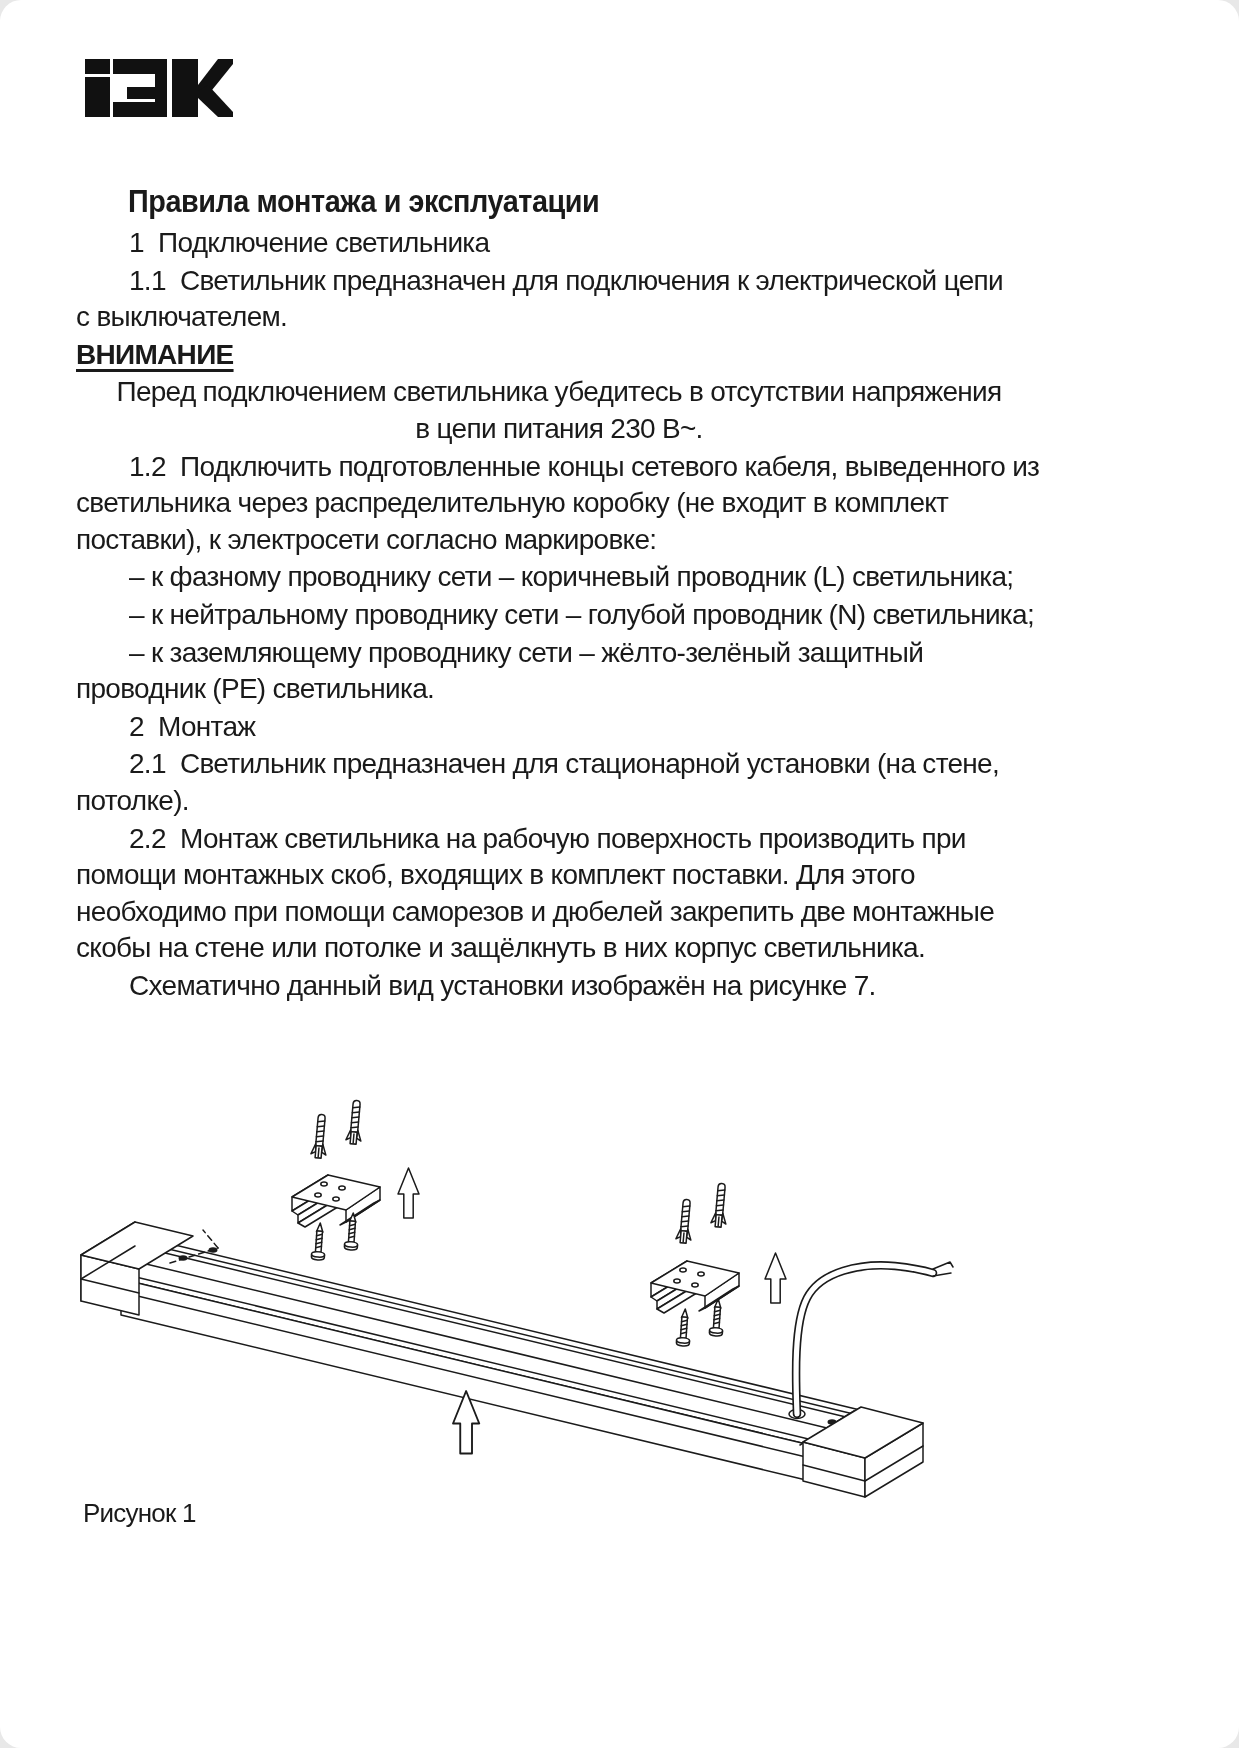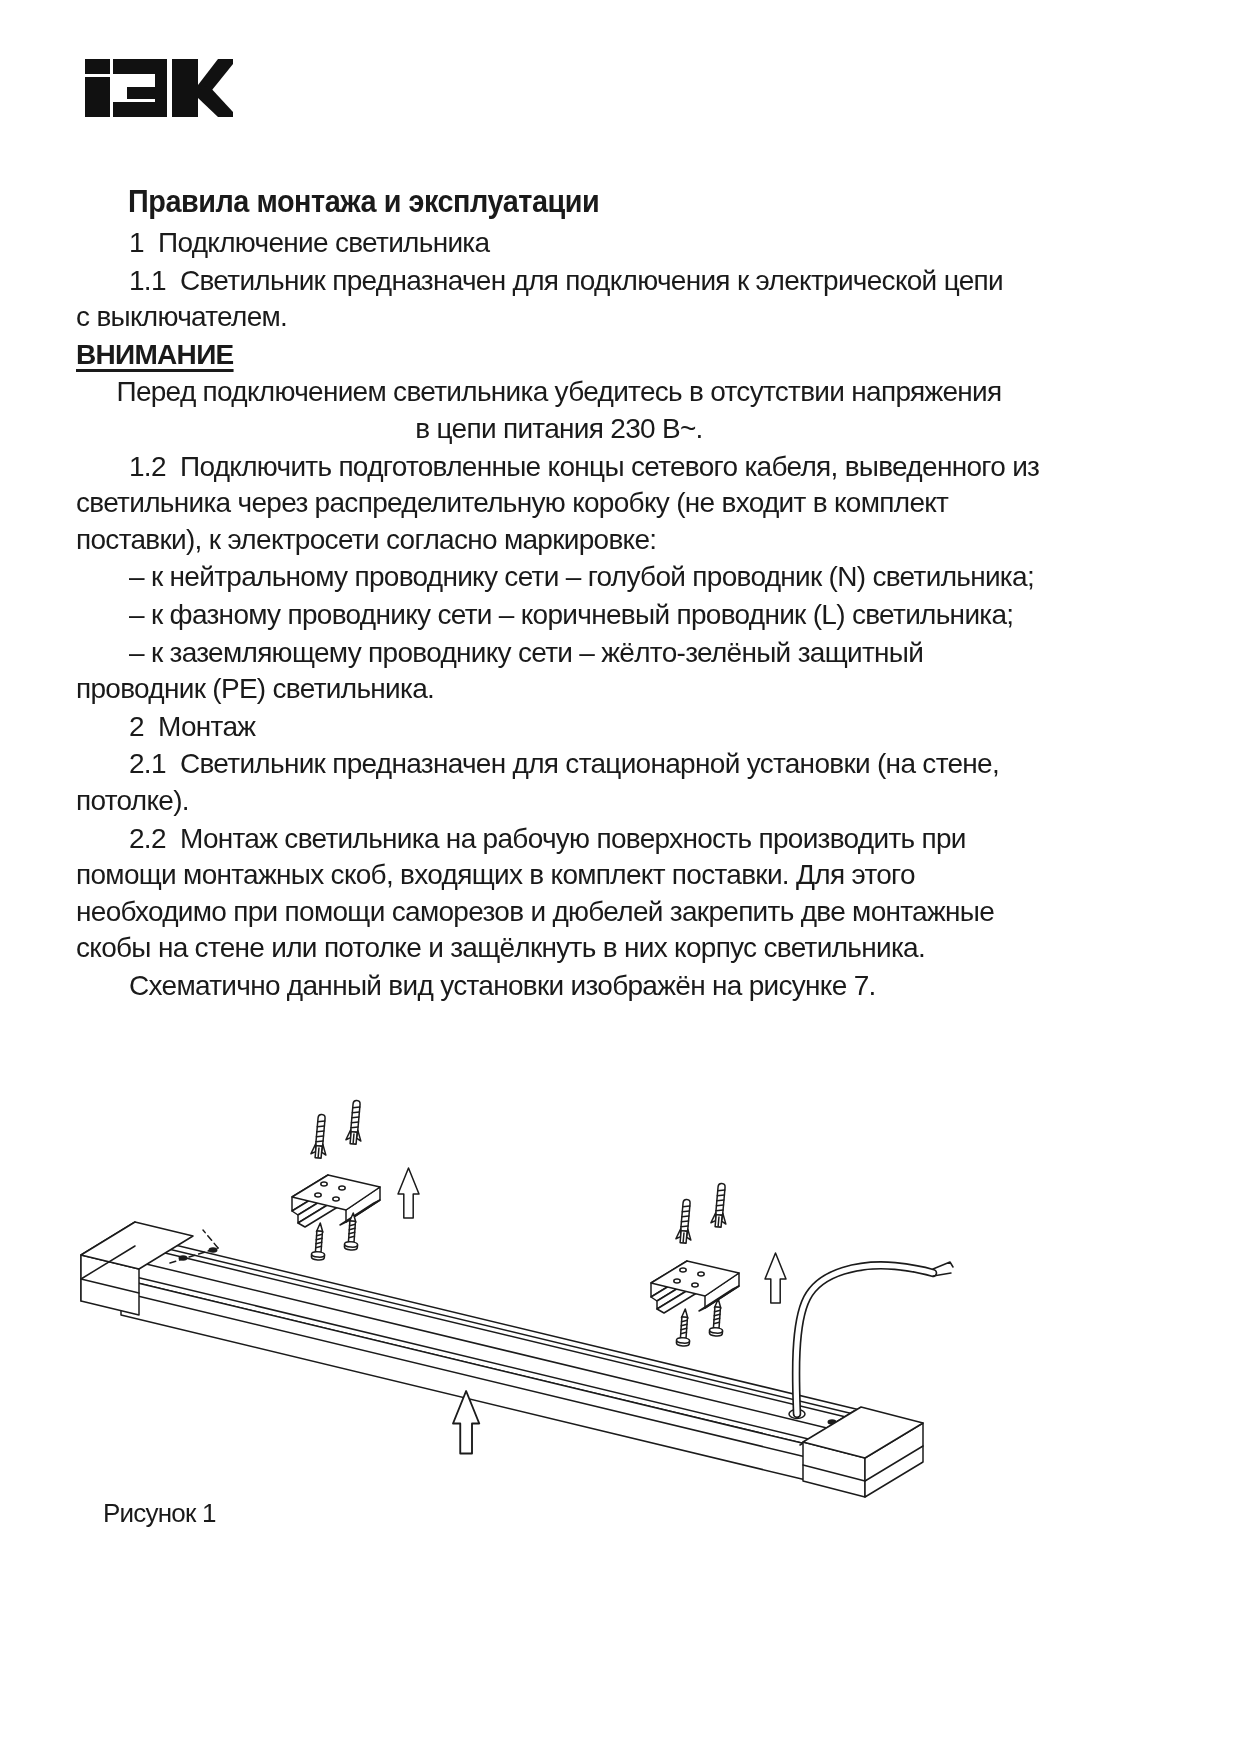--- a/index.html
+++ b/index.html
@@ -4,20 +4,21 @@
 <style>
   html,body{margin:0;padding:0;background:#e8e8e8;}
   .page{
     position:relative;
     width:1239px;height:1748px;
     background:#ffffff;
     margin:0 auto;
     overflow:hidden;
     font-family:"Liberation Sans","DejaVu Sans",sans-serif;
     color:#1a1a1a;
+    border-radius:21px;
   }
   .logo{position:absolute;left:75px;top:54px;}
   .doc{
     position:absolute;left:75px;top:183px;width:968px;
     font-size:28px;line-height:36.6px;letter-spacing:-0.7px;
   }
   .doc p{margin:1px;white-space:pre-wrap;}
   .title{
     font-size:32px;font-weight:bold;line-height:36px;
     margin:0 0 6px 53px;letter-spacing:-0.5px;
@@ -25,21 +26,21 @@
   }
   .indent{text-indent:53px;}
   .gap-top{margin-top:18px;}
   .warning-head{
     font-weight:bold;margin-top:18px;
     text-decoration:underline;text-decoration-thickness:2.5px;text-underline-offset:5px;
   }
   .warning-body{text-align:center;font-weight:normal;}
   .figure-caption{
     position:absolute;left:83px;top:1498px;
-    font-size:26px;letter-spacing:-0.8px;margin-left:20px;
+    font-size:26px;letter-spacing:-0.8px;
   }
   .fig{position:absolute;left:55px;top:1085px;}
   .fig path,.fig line,.fig rect,.fig ellipse{
     stroke:#1b1b1b;stroke-width:1.5;fill:none;
     stroke-linejoin:round;stroke-linecap:round;
   }
   .fig .face{fill:#ffffff;}
   .fig .dark{fill:#1b1b1b;stroke:none;}
   .fig .cable-outer{stroke-width:8.5;fill:none;}
   .fig .cable-inner{stroke:#ffffff;stroke-width:5.2;fill:none;}
@@ -71,22 +72,22 @@
     <h1 class="title">Правила монтажа и эксплуатации</h1>
     <p class="indent">1  Подключение светильника</p>
     <p class="indent">1.1  Светильник предназначен для подключения к электрической цепи
 с выключателем.</p>
     <p class="warning-head">ВНИМАНИЕ</p>
     <p class="warning-body">Перед подключением светильника убедитесь в отсутствии напряжения
 в цепи питания 230 В~.</p>
     <p class="indent gap-top">1.2  Подключить подготовленные концы сетевого кабеля, выведенного из
 светильника через распределительную коробку (не входит в комплект
 поставки), к электросети согласно маркировке:</p>
+    <p class="indent">– к фазному проводнику сети – коричневый проводник (L) светильника;</p>
     <p class="indent">– к нейтральному проводнику сети – голубой проводник (N) светильника;</p>
-    <p class="indent">– к фазному проводнику сети – коричневый проводник (L) светильника;</p>
     <p class="indent">– к заземляющему проводнику сети – жёлто-зелёный защитный
 проводник (PE) светильника.</p>
     <p class="indent">2  Монтаж</p>
     <p class="indent">2.1  Светильник предназначен для стационарной установки (на стене,
 потолке).</p>
     <p class="indent">2.2  Монтаж светильника на рабочую поверхность производить при
 помощи монтажных скоб, входящих в комплект поставки. Для этого
 необходимо при помощи саморезов и дюбелей закрепить две монтажные
 скобы на стене или потолке и защёлкнуть в них корпус светильника.</p>
     <p class="indent">Схематично данный вид установки изображён на рисунке 7.</p>

